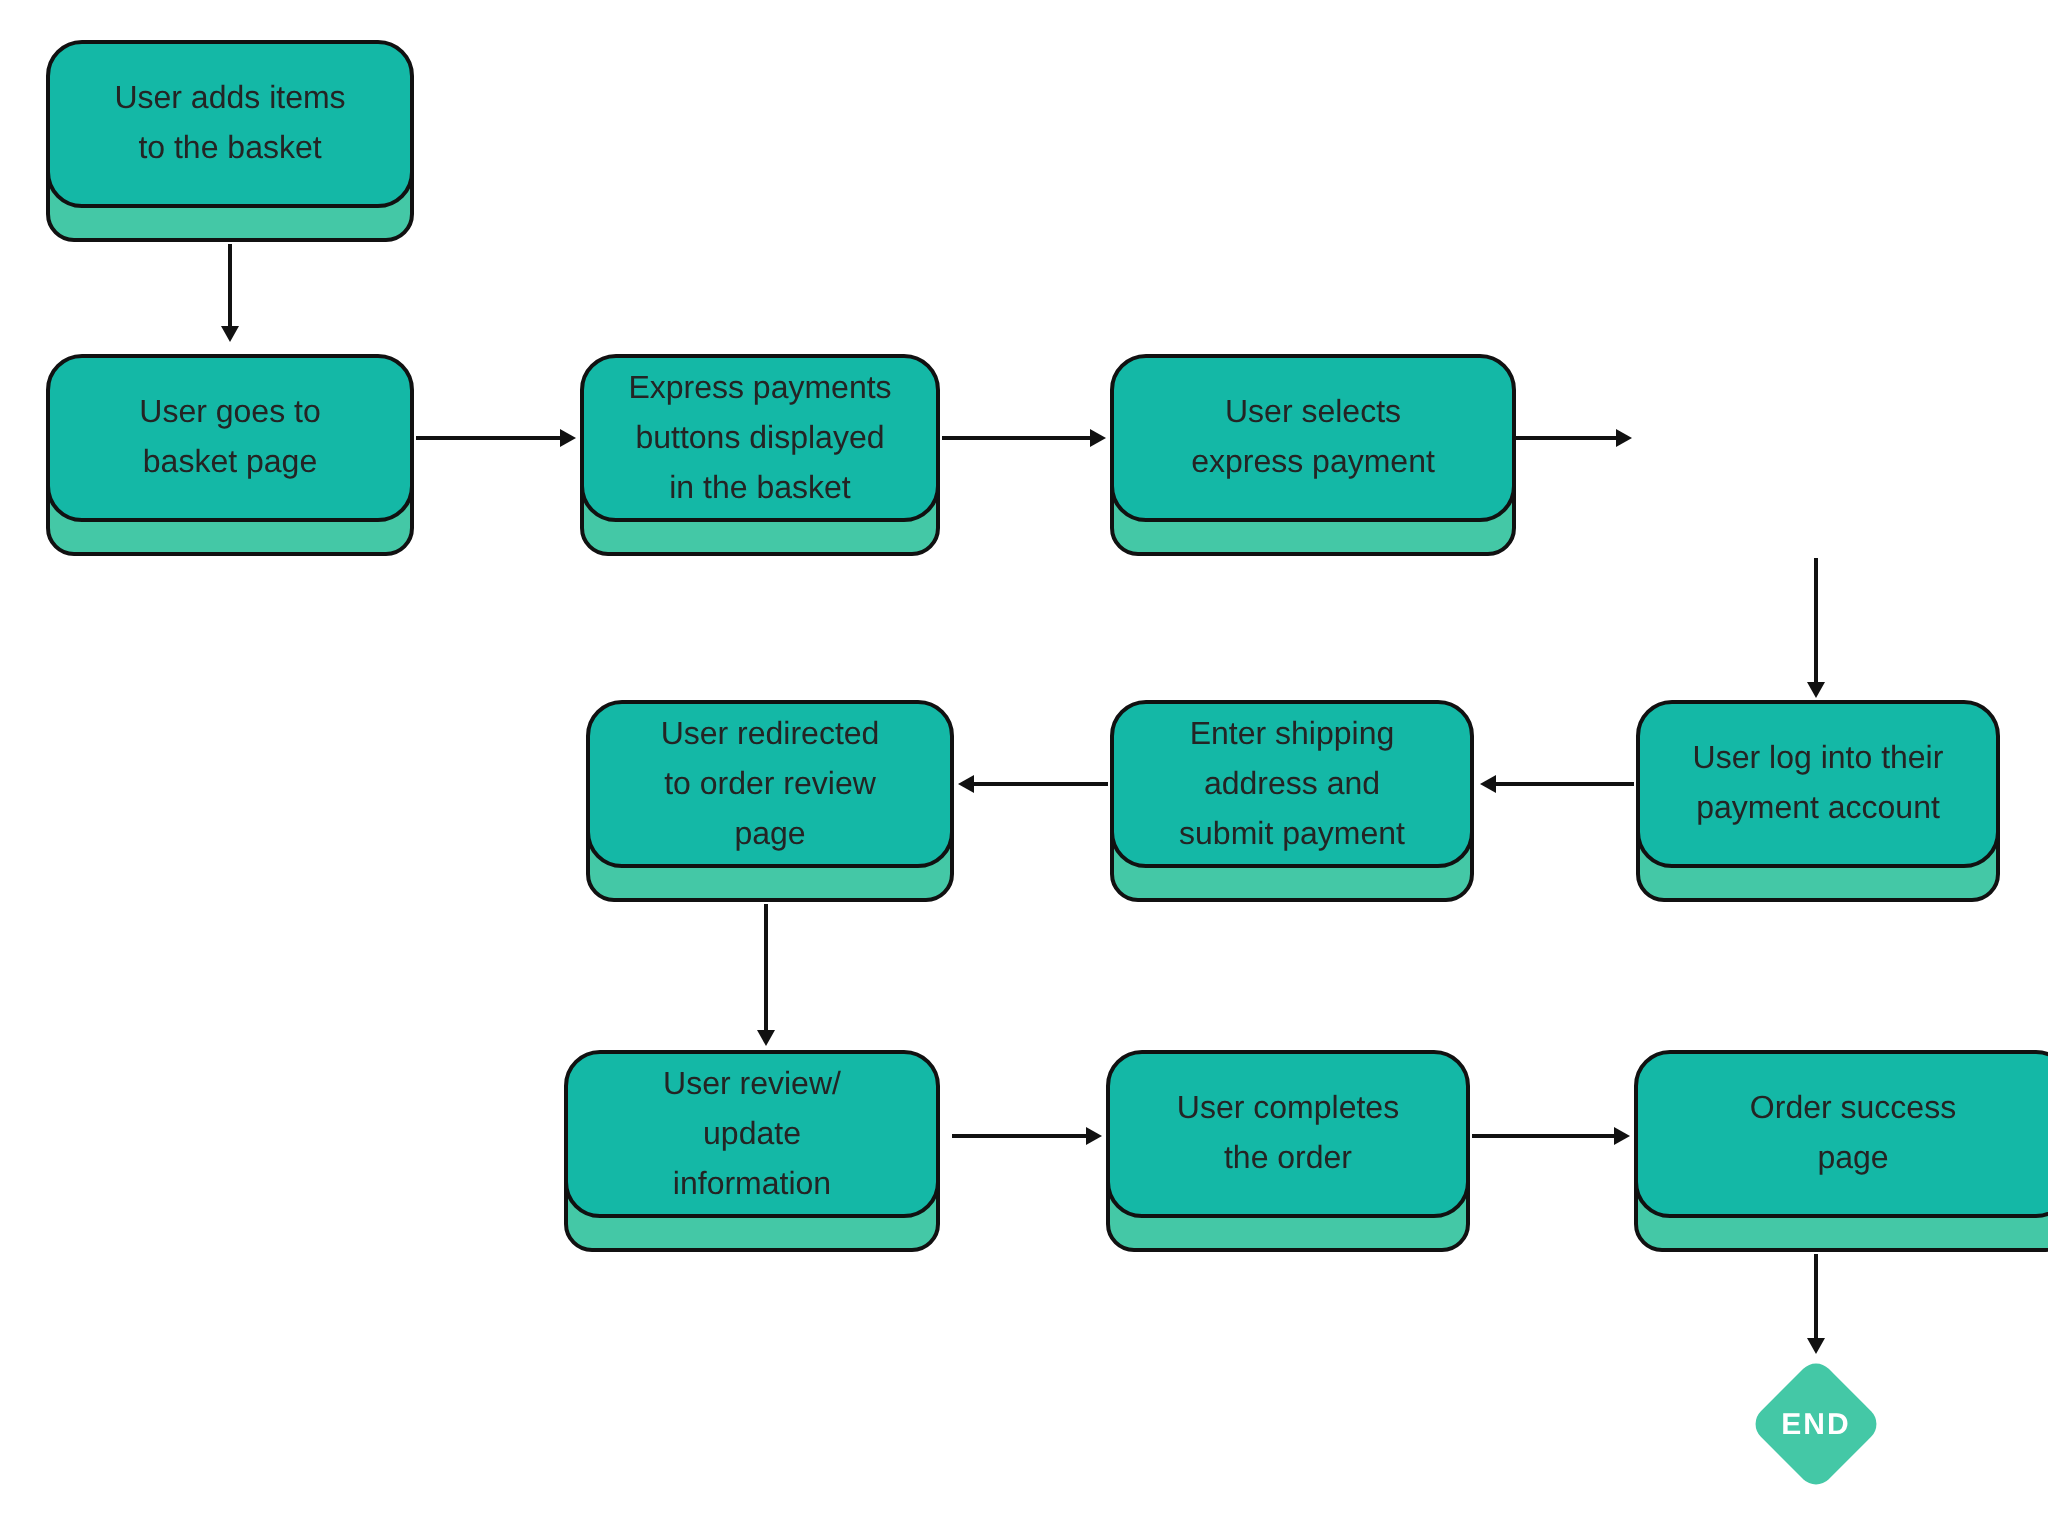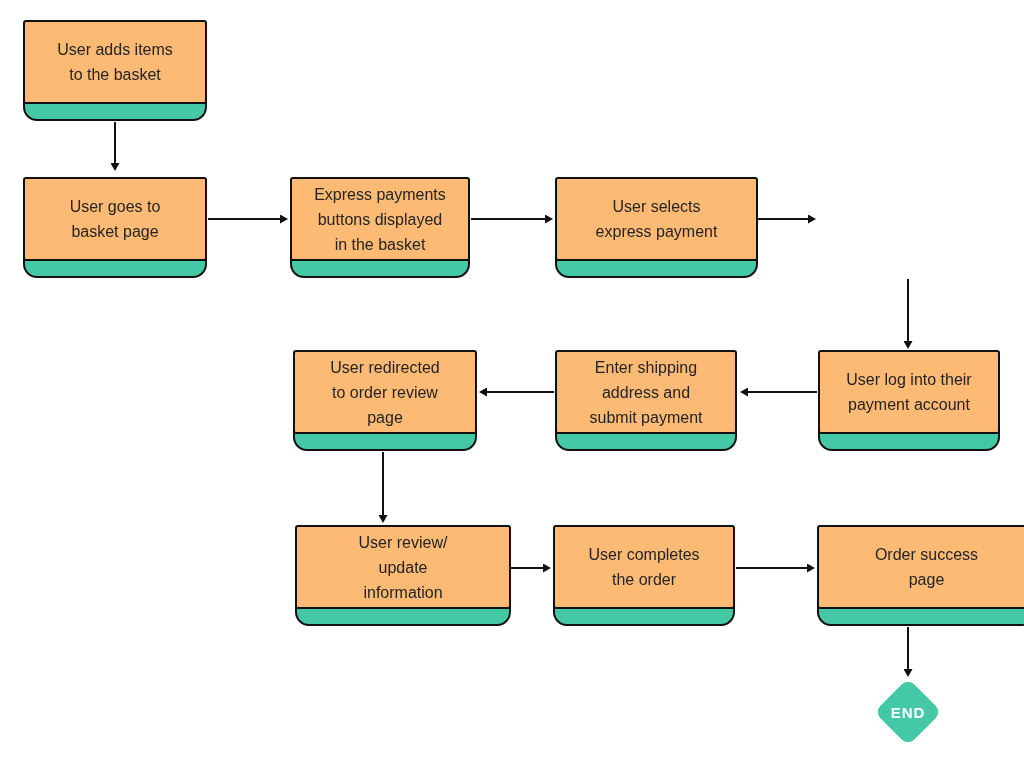--- a/index.html
+++ b/index.html
@@ -36,23 +36,23 @@
     border: 2px solid #111111;
     border-radius: 14px;
     box-sizing: border-box;
   }
   .node .face {
     position: absolute;
     left: 0;
     top: 0;
     width: 100%;
     height: 100%;
-    background: #fdba74;
+    background: #14b8a6;
     border: 2px solid #111111;
-    border-radius: 3px;
+    border-radius: 18px;
     box-sizing: border-box;
     display: flex;
     align-items: center;
     justify-content: center;
     text-align: center;
     white-space: pre-line;
     font-size: 16px;
     line-height: 25px;
     color: #242424;
     padding: 0 4px;
@@ -154,21 +154,21 @@
 submit payment</div>
   </div>
 
   <div class="node" style="left:293px; top:350px; width:184px; height:84px;">
     <div class="shadow"></div>
     <div class="face">User redirected
 to order review
 page</div>
   </div>
 
-  <div class="node" style="left:295px; top:525px; width:216px; height:84px;">
+  <div class="node" style="left:282px; top:525px; width:188px; height:84px;">
     <div class="shadow"></div>
     <div class="face">User review/
 update
 information</div>
   </div>
 
   <div class="node" style="left:553px; top:525px; width:182px; height:84px;">
     <div class="shadow"></div>
     <div class="face">User completes
 the order</div>

